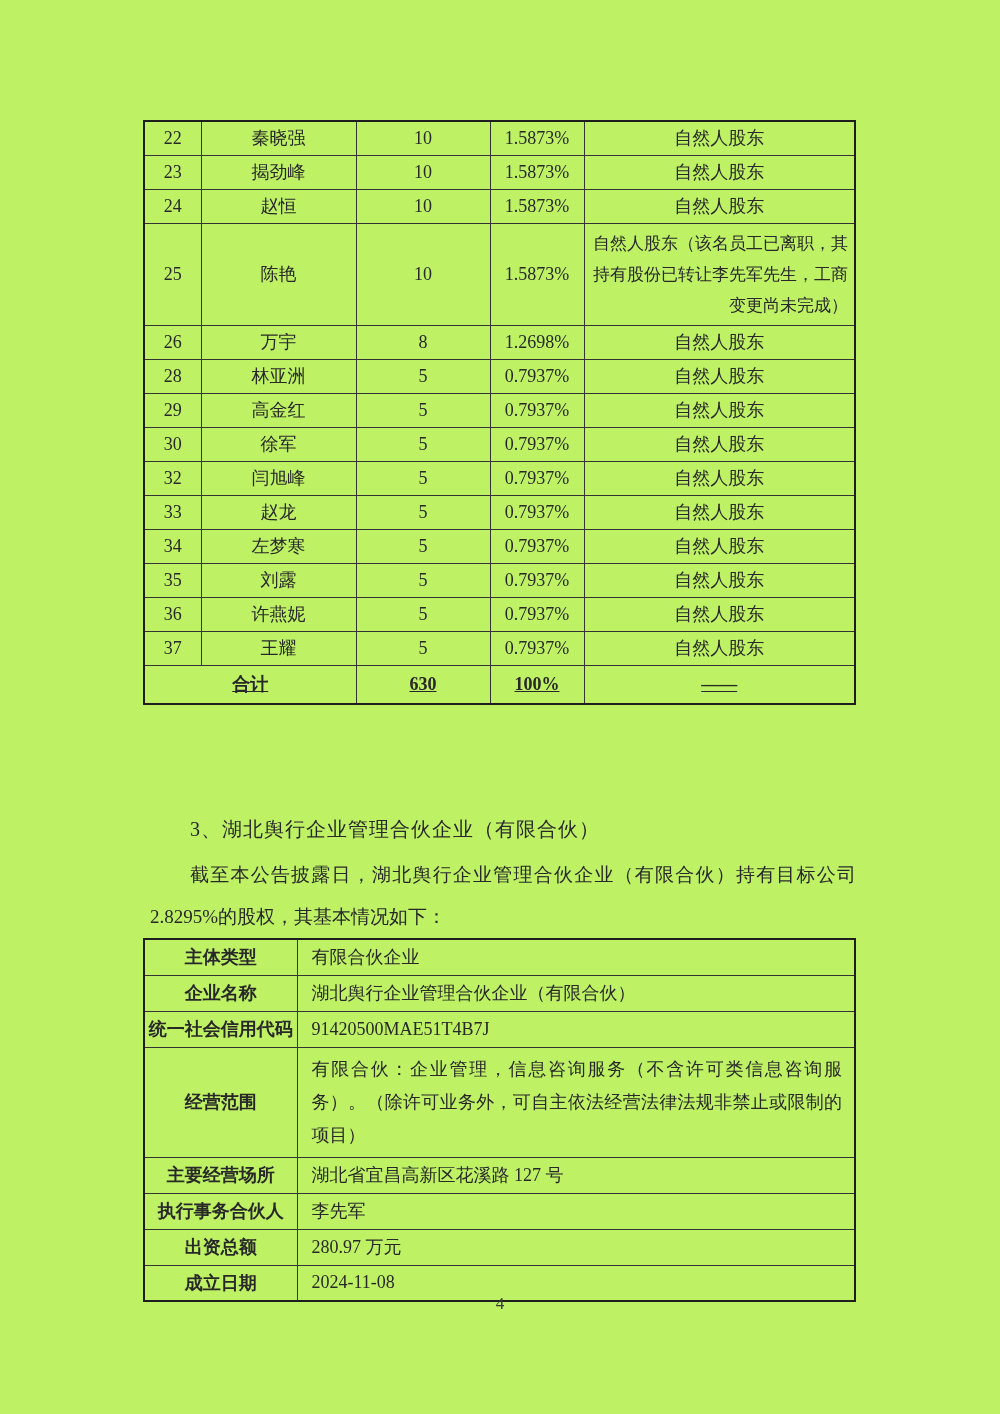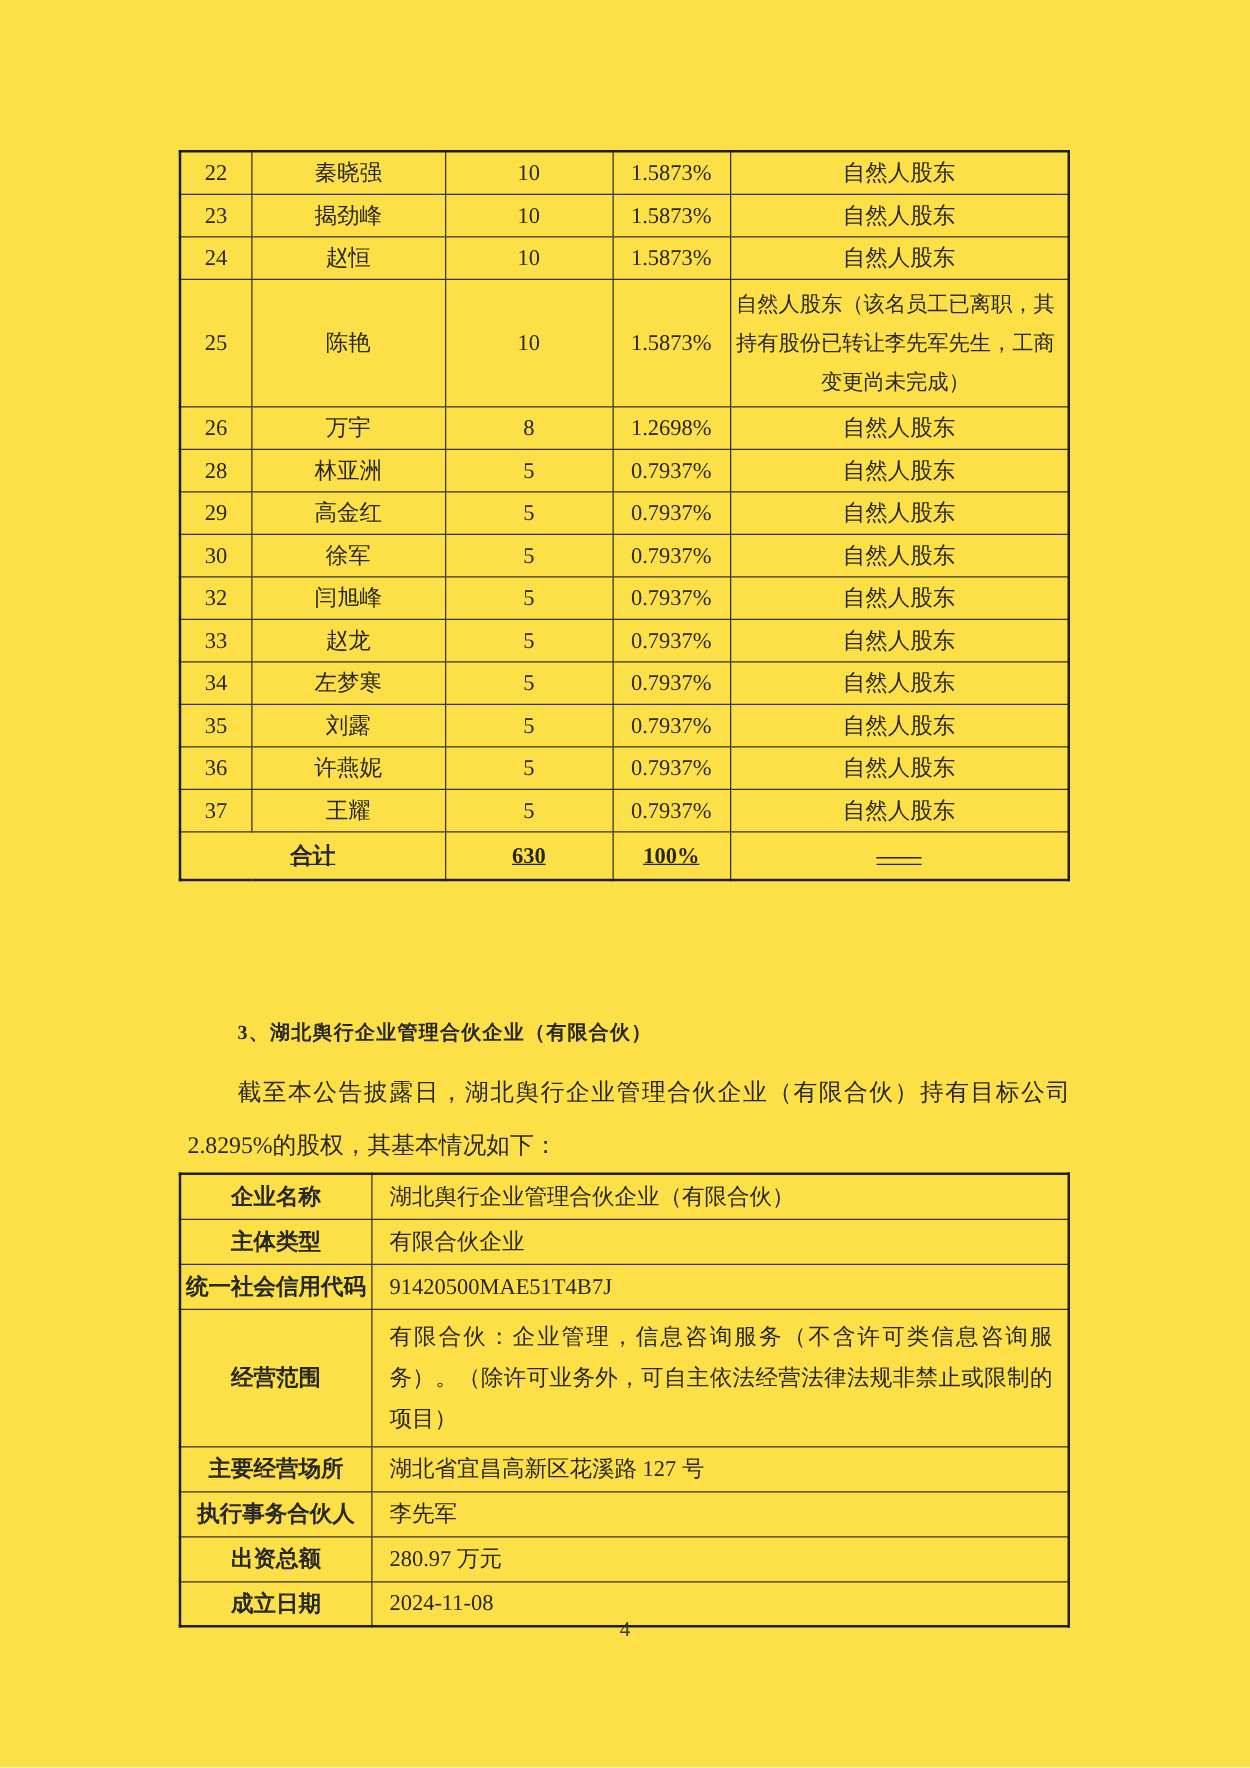--- a/index.html
+++ b/index.html
@@ -1,21 +1,21 @@
 <!DOCTYPE html>
 <html><head>
 <meta charset="utf-8">
 <style>
   * { box-sizing: border-box; }
   html, body { margin: 0; padding: 0; background: #fbfbfa; }
   .page {
     position: relative;
     width: 1000px;
     height: 1414px;
-    background: #fde047;
+    background: #bef264;
     font-family: "Liberation Serif", "DejaVu Serif", serif;
     color: #282828;
     overflow: hidden;
   }
 
   table {
     position: absolute;
     border-collapse: collapse;
     table-layout: fixed;
   }
@@ -29,34 +29,34 @@
     border: 1px solid #333;
     text-align: center;
     vertical-align: middle;
     font-size: 18px;
     height: 34px;
     padding: 0 2px;
     overflow: hidden;
   }
   .t1 tr.tall td { height: 96px; }
   .t1 td.remark {
-    text-align: center;
+    text-align: right;
     padding: 4px 6px 4px 0;
     line-height: 31px;
     font-size: 17px;
   }
   .t1 tr.total td { font-weight: 700; height: 39px; text-decoration: underline; }
 
   
   .heading {
     position: absolute;
     left: 150px; top: 816px; width: 708px;
     padding-left: 40px;
-    font-size: 16px;
-    font-weight: 700;
+    font-size: 20px;
+    font-weight: 400;
     letter-spacing: 1px;
   }
   .para {
     position: absolute;
     left: 150px; top: 854px; width: 706px;
     font-size: 19px;
   }
   .para .l1 {
     line-height: 42px;
     padding-left: 40px;
@@ -230,26 +230,26 @@
     <div class="l2">2.8295%的股权，其基本情况如下：</div>
   </div>
 
   <table class="t2">
     <colgroup>
       <col style="width:153px">
       <col style="width:558px">
     </colgroup>
     <tbody id="t2-body">
         <tr>
+          <th>主体类型</th>
+          <td>有限合伙企业</td>
+        </tr>
+        <tr>
           <th>企业名称</th>
           <td>湖北舆行企业管理合伙企业（有限合伙）</td>
-        </tr>
-        <tr>
-          <th>主体类型</th>
-          <td>有限合伙企业</td>
         </tr>
         <tr>
           <th>统一社会信用代码</th>
           <td>91420500MAE51T4B7J</td>
         </tr>
         <tr class="tall">
           <th>经营范围</th>
           <td class="longtext">有限合伙：企业管理，信息咨询服务（不含许可类信息咨询服务）。（除许可业务外，可自主依法经营法律法规非禁止或限制的项目）</td>
         </tr>
         <tr>

